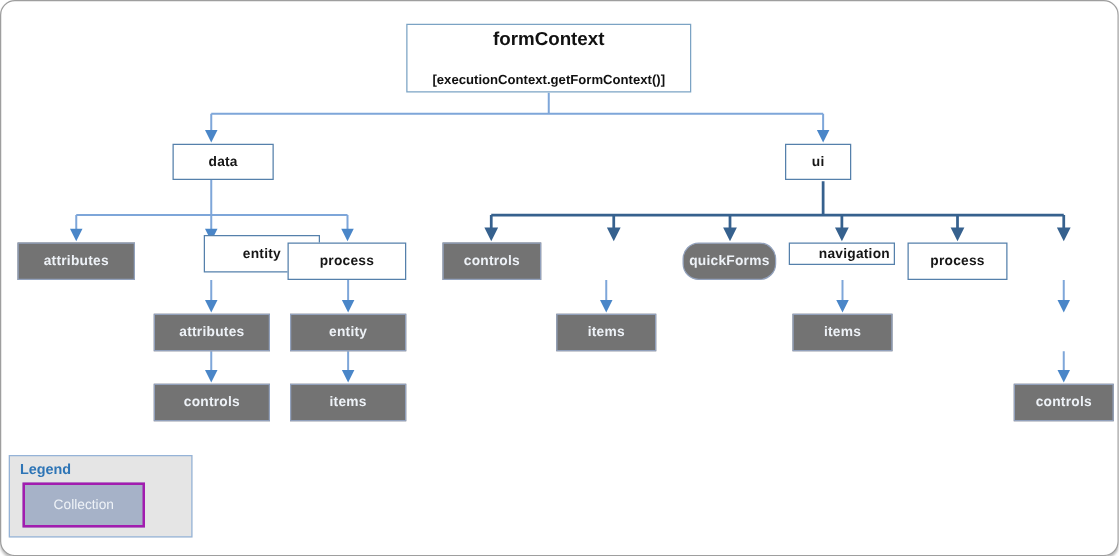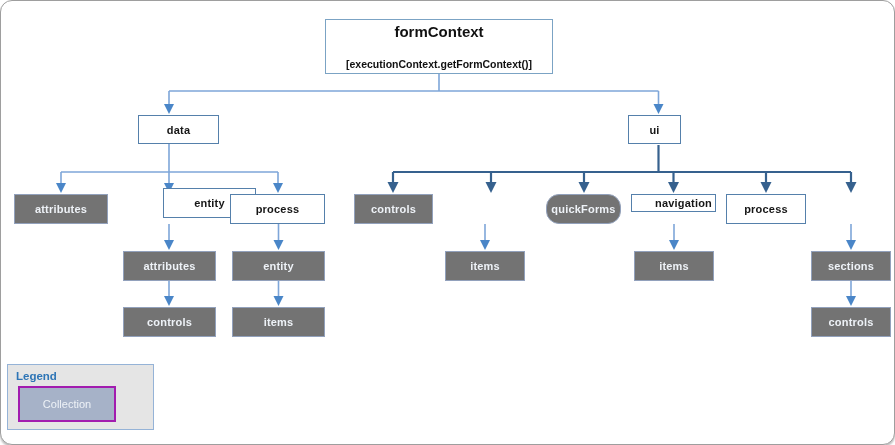--- a/index.html
+++ b/index.html
@@ -147,21 +147,20 @@
 
   <div class="node fill" style="left:353px;top:193px;width:79px;height:30px;">controls</div>
   <div class="node fill" style="left:545px;top:193px;width:75px;height:30px;border-radius:13px;">quickForms</div>
   <div class="node white" style="left:630px;top:193px;width:85px;height:18px;padding-left:20px;">navigation</div>
   <div class="node white" style="left:725px;top:193px;width:80px;height:30px;">process</div>
 
   <div class="node fill" style="left:122px;top:250px;width:93px;height:30px;">attributes</div>
   <div class="node fill" style="left:231px;top:250px;width:93px;height:30px;">entity</div>
   <div class="node fill" style="left:444px;top:250px;width:80px;height:30px;">items</div>
   <div class="node fill" style="left:633px;top:250px;width:80px;height:30px;">items</div>
-  <div class="node fill" style="left:810px;top:250px;width:80px;height:30px;">sections</div>
 
   <div class="node fill" style="left:122px;top:306px;width:93px;height:30px;">controls</div>
   <div class="node fill" style="left:231px;top:306px;width:93px;height:30px;">items</div>
   <div class="node fill" style="left:810px;top:306px;width:80px;height:30px;">controls</div>
 
   <div class="legend" style="left:6px;top:363px;width:147px;height:66px;">
     <div class="legend-title">Legend</div>
     <div class="legend-chip">Collection</div>
   </div>
 

